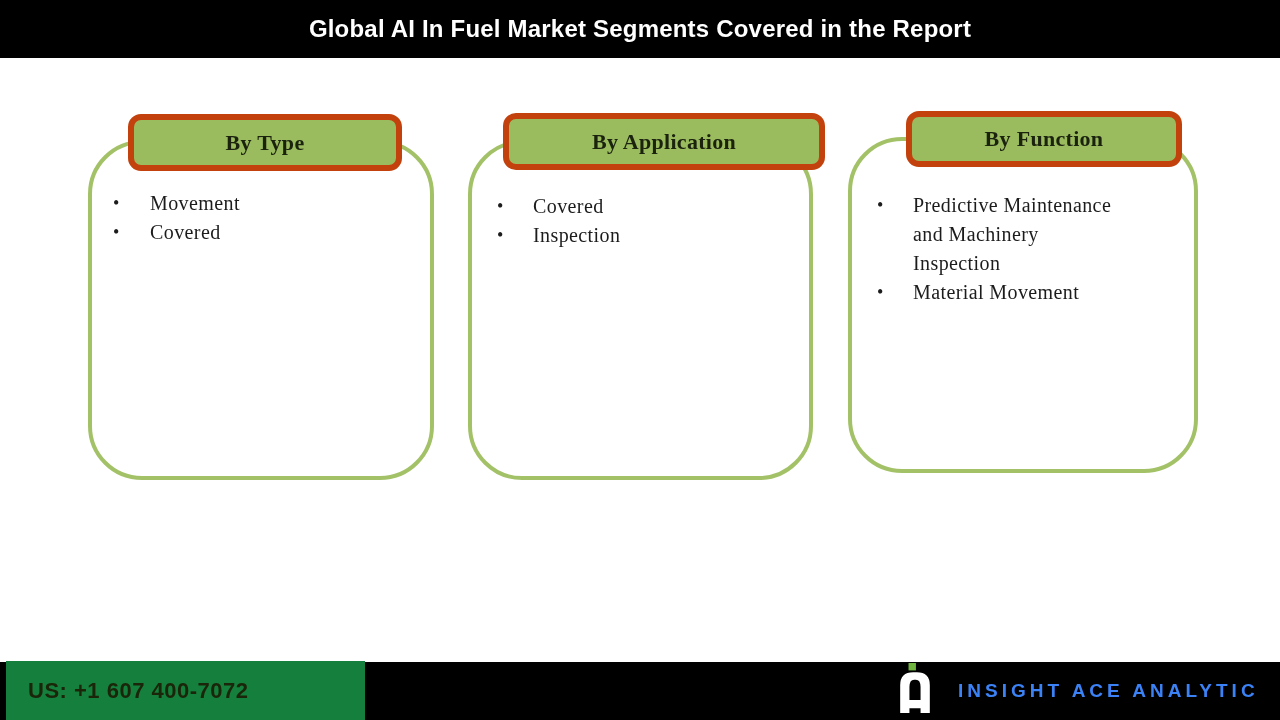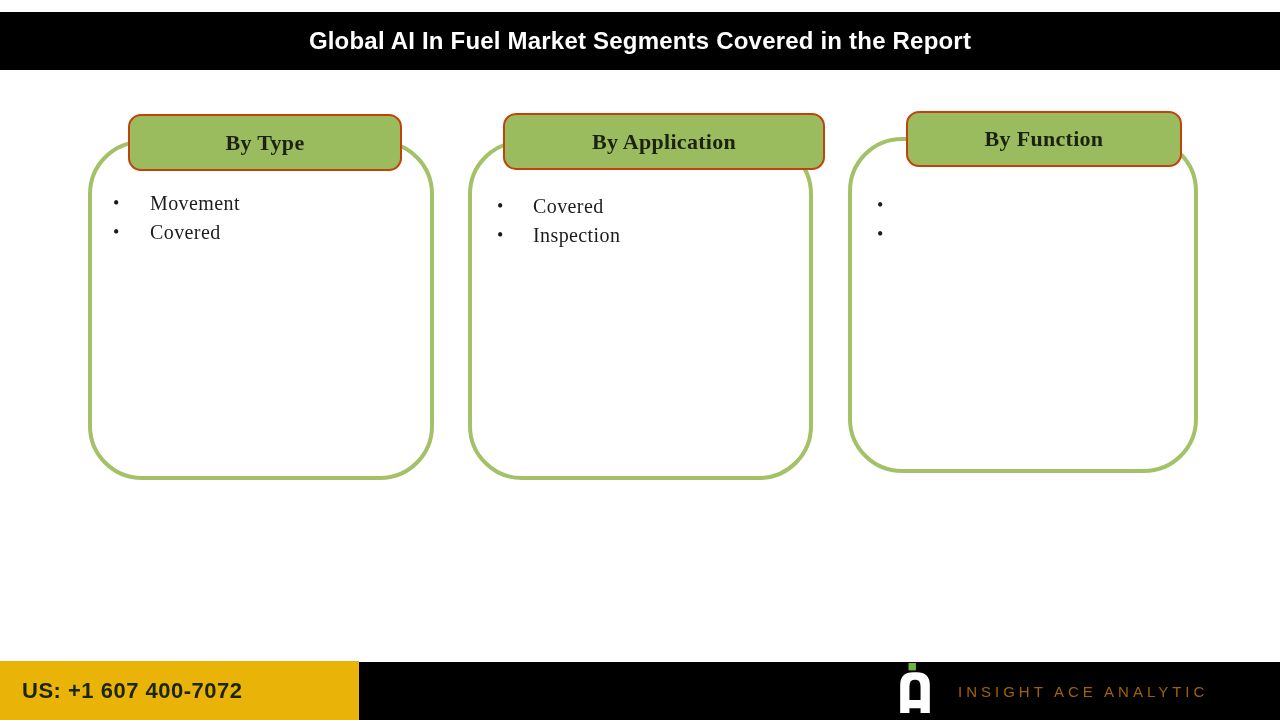--- a/index.html
+++ b/index.html
@@ -10,21 +10,21 @@
     background: #ffffff;
     font-family: "Liberation Sans", sans-serif;
     overflow: hidden;
   }
 
   
   .header-bar {
     position: absolute; left: 0; top: 0;
     width: 1280px; height: 58px;
     background: #000000;
-    display: flex; align-items: center; justify-content: center; margin-top: 12px;
+    display: flex; align-items: center; justify-content: center;
   }
   .page-title {
     color: #ffffff;
     font-size: 24px;
     font-weight: bold;
     letter-spacing: 0.2px;
   }
 
   
   .card {
@@ -33,21 +33,21 @@
     border: 4px solid #a3c268;
     border-radius: 54px;
   }
   #card-0 { left: 88px;  top: 140px; width: 346px; height: 340px; }
   #card-1 { left: 468px; top: 140px; width: 345px; height: 340px; }
   #card-2 { left: 848px; top: 137px; width: 350px; height: 336px; }
 
   .tab {
     position: absolute;
     background: #9bbc5e;
-    border: 2px solid #c2410c;
+    border: 6px solid #c2410c;
     border-radius: 13px;
     display: flex; align-items: center; justify-content: center;
     font-family: "Liberation Serif", serif;
     font-weight: bold;
     font-size: 22px;
     color: #1b230f;
     letter-spacing: 0.3px;
   }
   #tab-0 { left: 128px; top: 114px; width: 274px; height: 57px; }
   #tab-1 { left: 503px; top: 113px; width: 322px; height: 57px; }
@@ -71,42 +71,42 @@
   .item-text { flex: 0 1 auto; }
   #card-2 .item-text { max-width: 212px; }
 
   
   .footer-bar {
     position: absolute; left: 0; top: 662px;
     width: 1280px; height: 58px;
     background: #000000;
   }
   .phone-band {
-    position: absolute; left: 0; top: 661px;
+    position: absolute; left: 6px; top: 661px;
     width: 359px; height: 59px;
-    background: #eab308;
+    background: #15803d;
     display: flex; align-items: center;
     padding-left: 22px;
   }
   .phone-label {
     font-weight: bold;
     font-size: 22px;
     color: #1a2509;
     letter-spacing: 0.5px;
   }
   .brand-logo {
     position: absolute; left: 898px; top: 663px;
     width: 34px; height: 50px;
   }
   .brand-label {
     position: absolute; left: 958px; top: 662px; height: 58px;
     display: flex; align-items: center;
-    color: #a16207;
-    font-weight: normal;
-    font-size: 15px;
+    color: #3b82f6;
+    font-weight: bold;
+    font-size: 19px;
     letter-spacing: 4px;
     white-space: nowrap;
   }
 </style>
 </head>
 <body>
 
 <div class="header-bar">
   <div class="page-title">Global AI In Fuel Market Segments Covered in the Report</div>
 </div>
@@ -136,23 +136,25 @@
       <span class="item-text">Inspection</span>
     </li>
   </ul>
 </div>
 <div class="tab" id="tab-1">By Application</div>
 
 <div class="card" id="card-2">
   <ul class="items">
     <li>
       <span class="bullet">•</span>
+      <span class="item-text">Predictive Maintenance and Machinery Inspection</span>
     </li>
     <li>
       <span class="bullet">•</span>
+      <span class="item-text">Material Movement</span>
     </li>
   </ul>
 </div>
 <div class="tab" id="tab-2">By Function</div>
 
 <div class="footer-bar"></div>
 <div class="phone-band">
   <span class="phone-label">US: +1 607 400-7072</span>
 </div>
 <svg class="brand-logo" viewBox="0 0 34 54" xmlns="http://www.w3.org/2000/svg">

